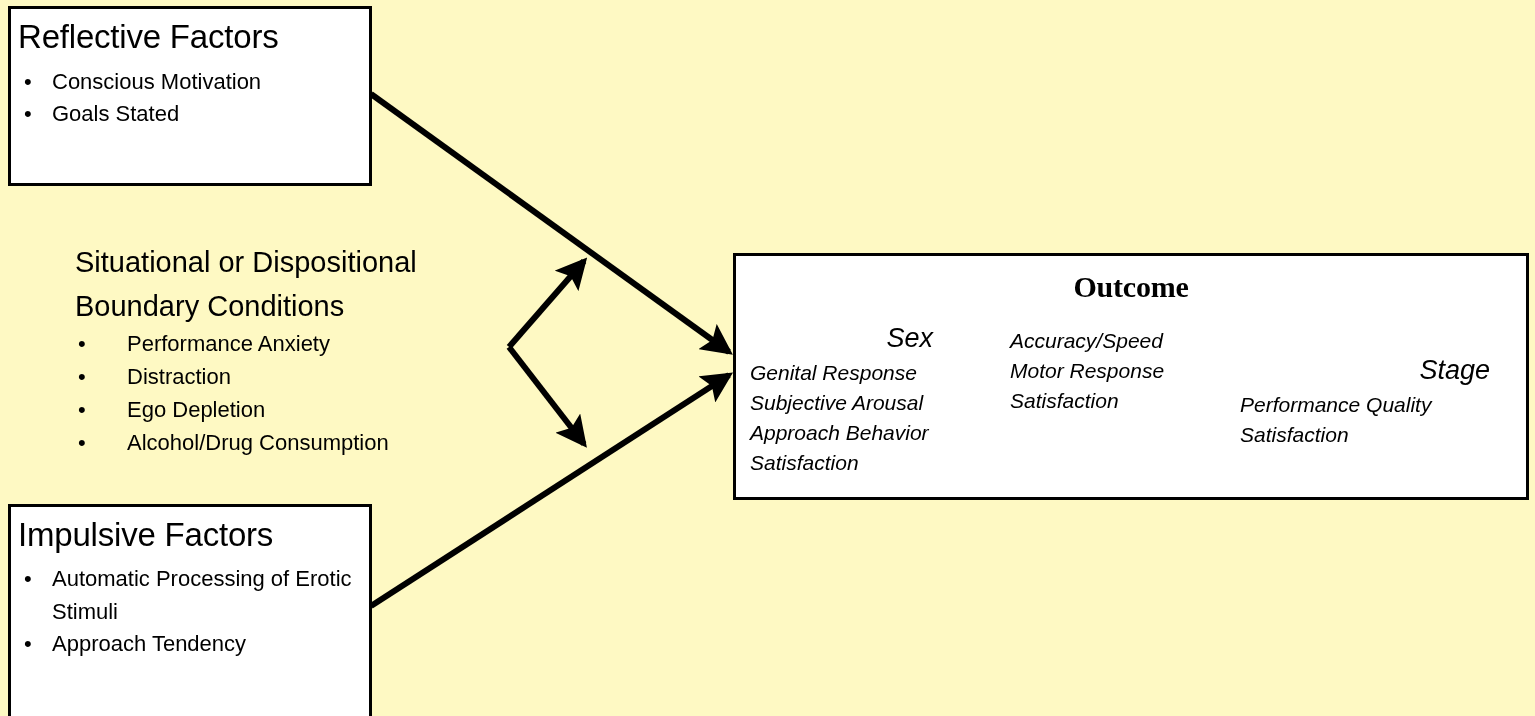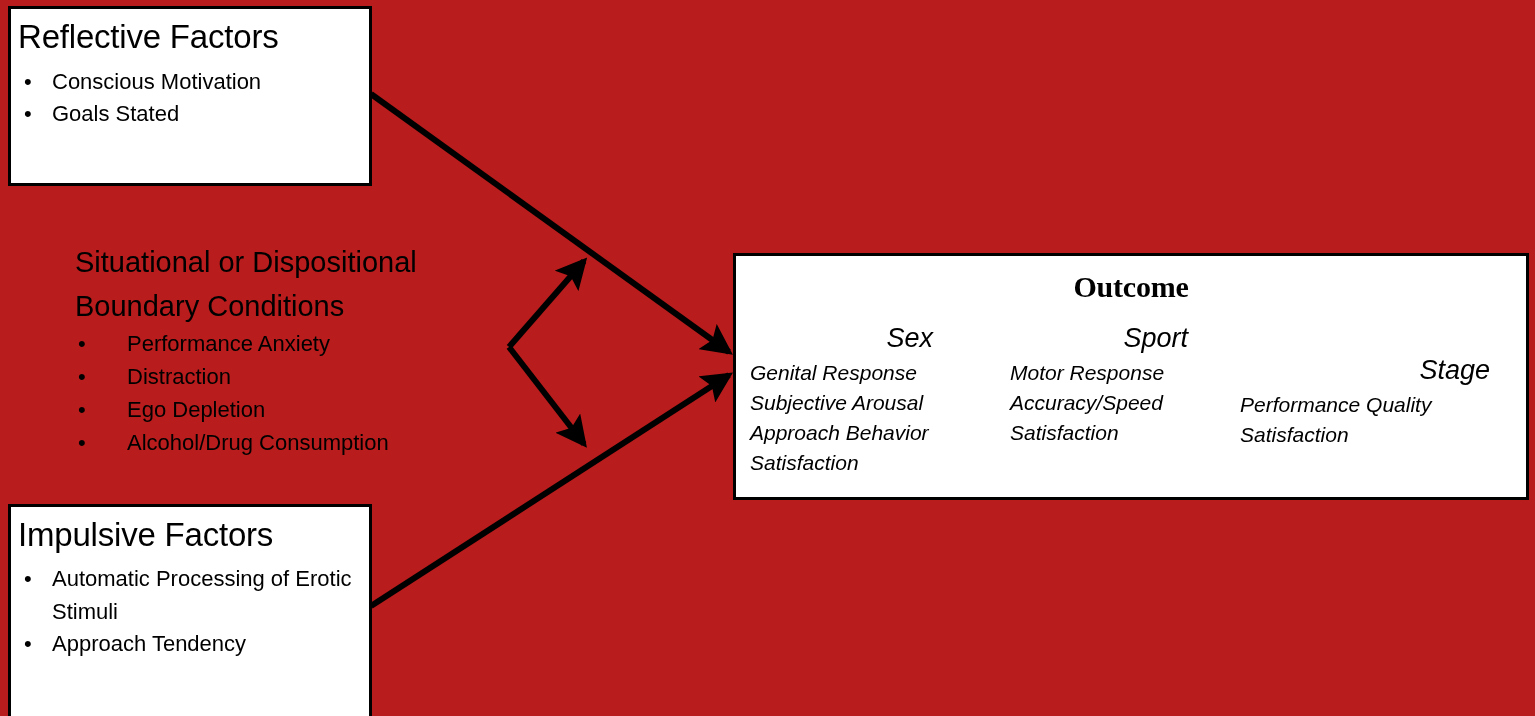--- a/index.html
+++ b/index.html
@@ -4,21 +4,21 @@
 <style>
   html, body {
     margin: 0;
     padding: 0;
     background: #ffffff;
   }
   #canvas {
     position: relative;
     width: 1535px;
     height: 716px;
-    background: #b91c1c;
+    background: #fef9c3;
     font-family: "Liberation Sans", sans-serif;
     color: #000000;
     overflow: hidden;
   }
 
   .box {
     position: absolute;
     border: 3px solid #000000;
     box-sizing: border-box;
     background: #ffffff;
@@ -184,24 +184,23 @@
     <div class="col-head">Sex</div>
     <ul class="col-items">
       <li>Genital Response</li>
       <li>Subjective Arousal</li>
       <li>Approach Behavior</li>
       <li>Satisfaction</li>
     </ul>
   </div>
 
   <div class="outcome-col" id="outcome-col-1">
-    <div class="col-head">Sport</div>
     <ul class="col-items">
+      <li>Accuracy/Speed</li>
       <li>Motor Response</li>
-      <li>Accuracy/Speed</li>
       <li>Satisfaction</li>
     </ul>
   </div>
 
   <div class="outcome-col" id="outcome-col-2">
     <div class="col-head">Stage</div>
     <ul class="col-items">
       <li>Performance Quality</li>
       <li>Satisfaction</li>
     </ul>

